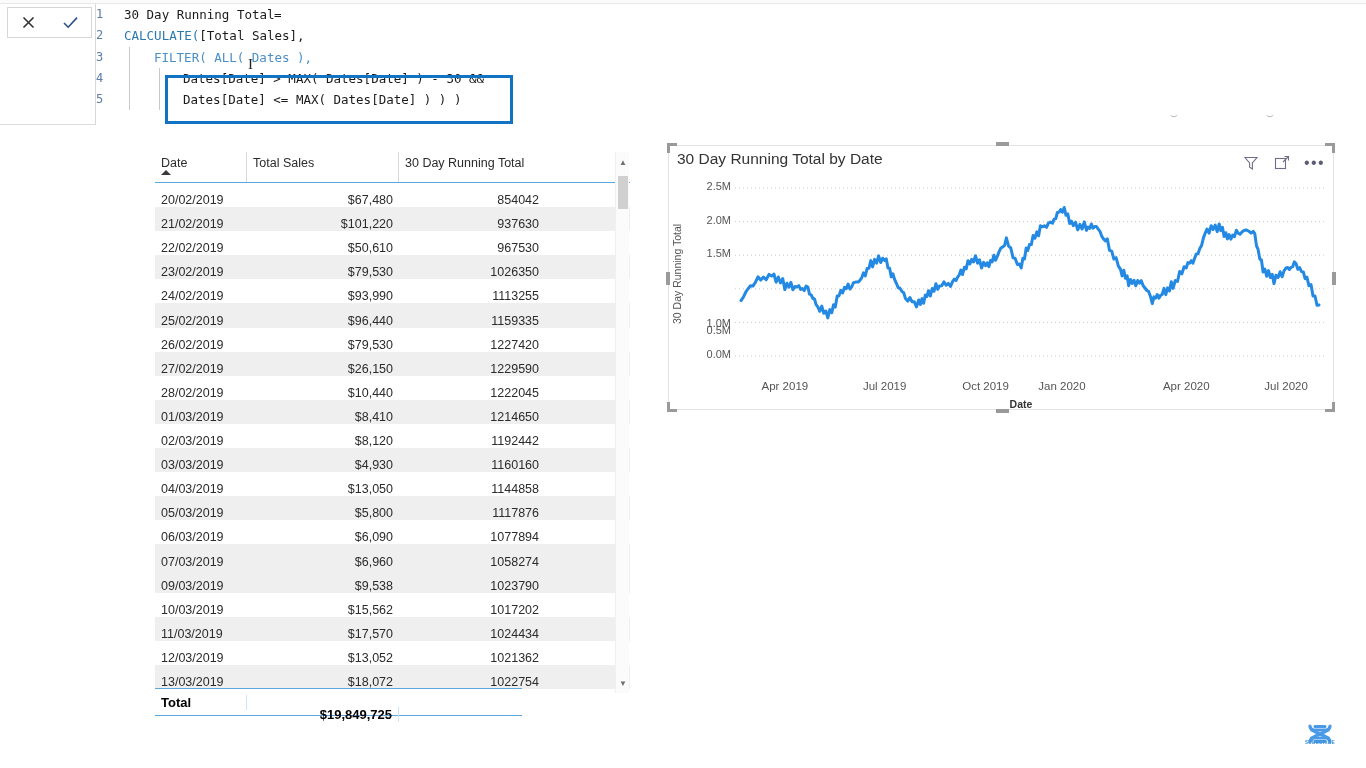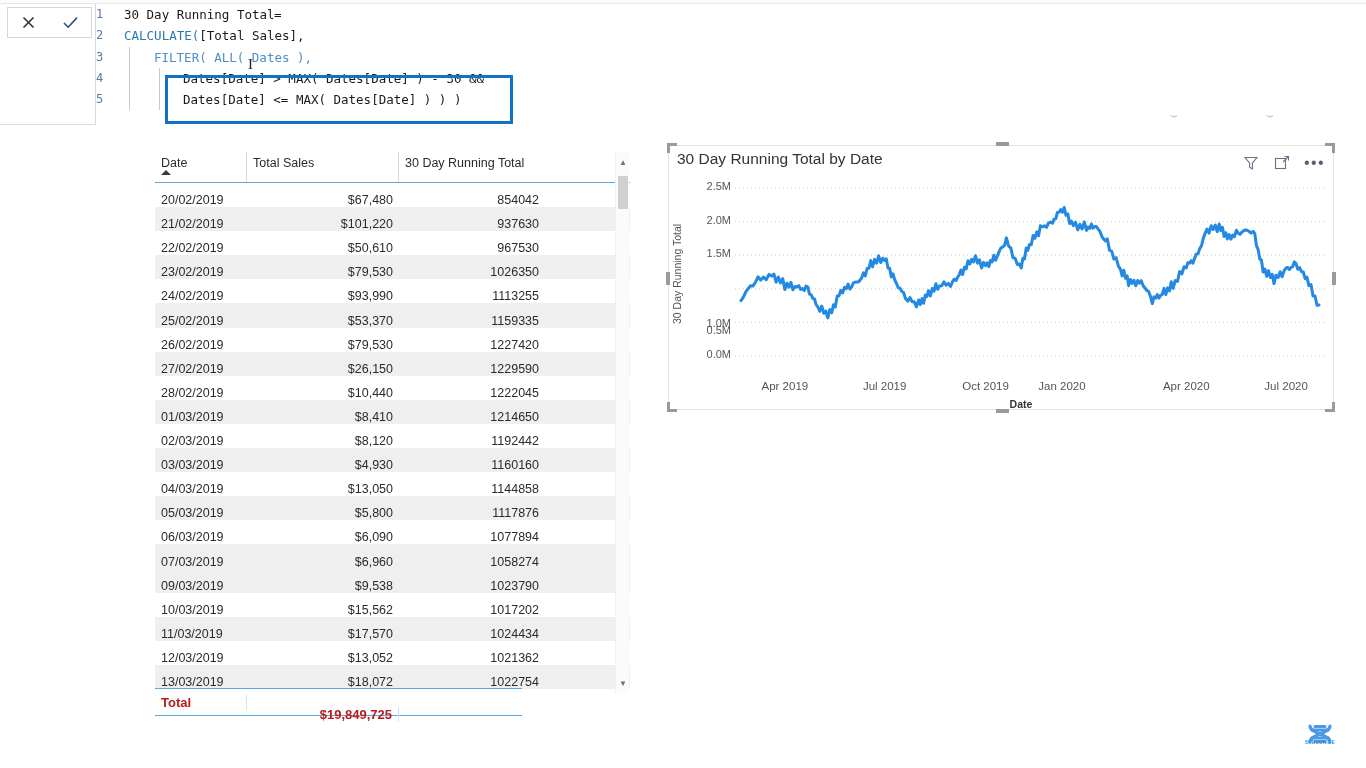--- a/index.html
+++ b/index.html
@@ -81,21 +81,21 @@
   .trow { display: flex; height: 24.1px; font-size: 12.5px; color: #2b2b2b; align-items: flex-end; }
   .trow.alt { background: #efefef; }
   .td { padding: 0 6px; }
   .td.c-date { width: 92px; text-align: left; }
   .td.c-sales { width: 152px; text-align: right; margin-top: 24px; }
   .td.c-run { width: 146px; text-align: right; }
   .tbl-total {
     position: absolute; left: 0; bottom: 0; width: 367px; height: 28px;
     display: flex; align-items: center;
     border-top: 1.5px solid #5ba7dd; border-bottom: 1.5px solid #5ba7dd;
-    font-size: 13px; font-weight: bold; color: #b91c1c; background: #ffffff;
+    font-size: 13px; font-weight: bold; color: #000000; background: #ffffff;
   }
   .tbl-total .td.c-date { width: 92px; border-right: 1px solid #cfe3f2; }
   .tbl-total .td.c-sales { width: 152px; text-align: right; border-right: 1px solid #cfe3f2; }
   .tbl-total .td.c-run { width: 123px; }
 
   .tbl-scrollbar {
     position: absolute; left: 460px; top: 0; width: 14px; height: 541px;
     background: #fbfbfb; border-left: 1px solid #f0f0f0; cursor: pointer;
   }
   .sb-arrow { position: absolute; left: 0; width: 14px; height: 16px; display: flex; align-items: center; justify-content: center; color: #707070; font-size: 8px; cursor: pointer; }
@@ -239,21 +239,21 @@
           <div class="td c-sales">$79,530</div>
           <div class="td c-run">1026350</div>
         </div>
         <div class="trow">
           <div class="td c-date">24/02/2019</div>
           <div class="td c-sales">$93,990</div>
           <div class="td c-run">1113255</div>
         </div>
         <div class="trow alt">
           <div class="td c-date">25/02/2019</div>
-          <div class="td c-sales">$53,370</div>
+          <div class="td c-sales">$96,440</div>
           <div class="td c-run">1159335</div>
         </div>
         <div class="trow">
           <div class="td c-date">26/02/2019</div>
           <div class="td c-sales">$79,530</div>
           <div class="td c-run">1227420</div>
         </div>
         <div class="trow alt">
           <div class="td c-date">27/02/2019</div>
           <div class="td c-sales">$26,150</div>

